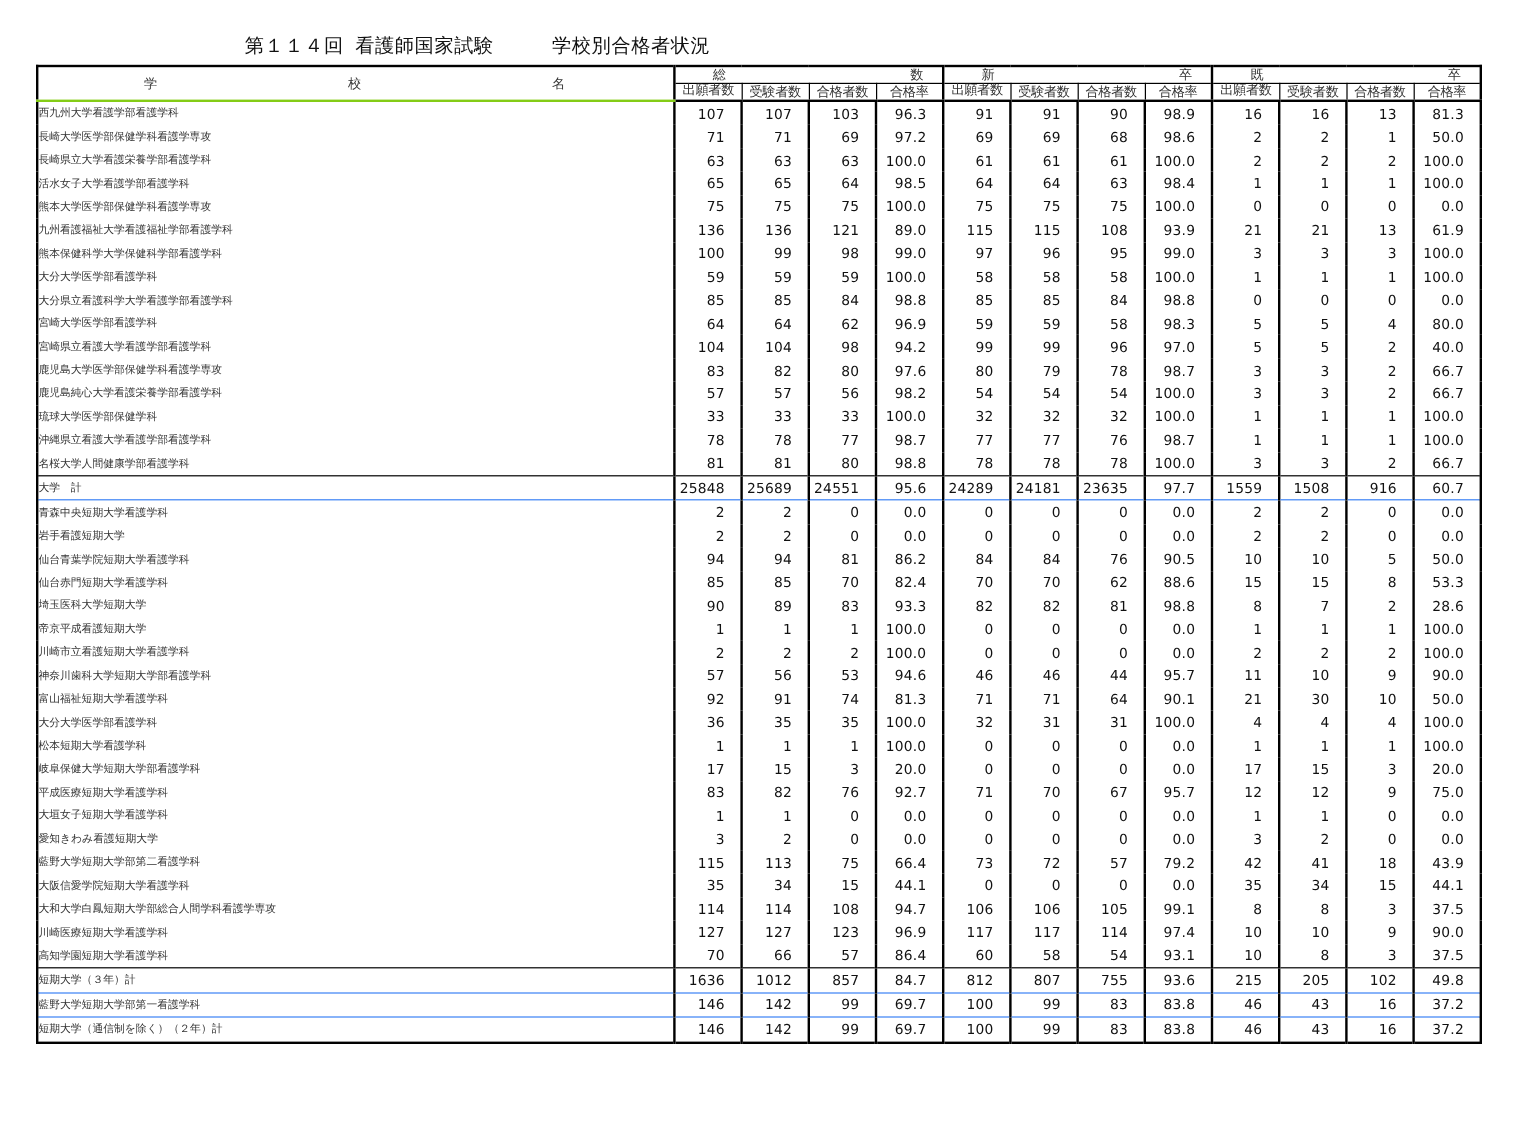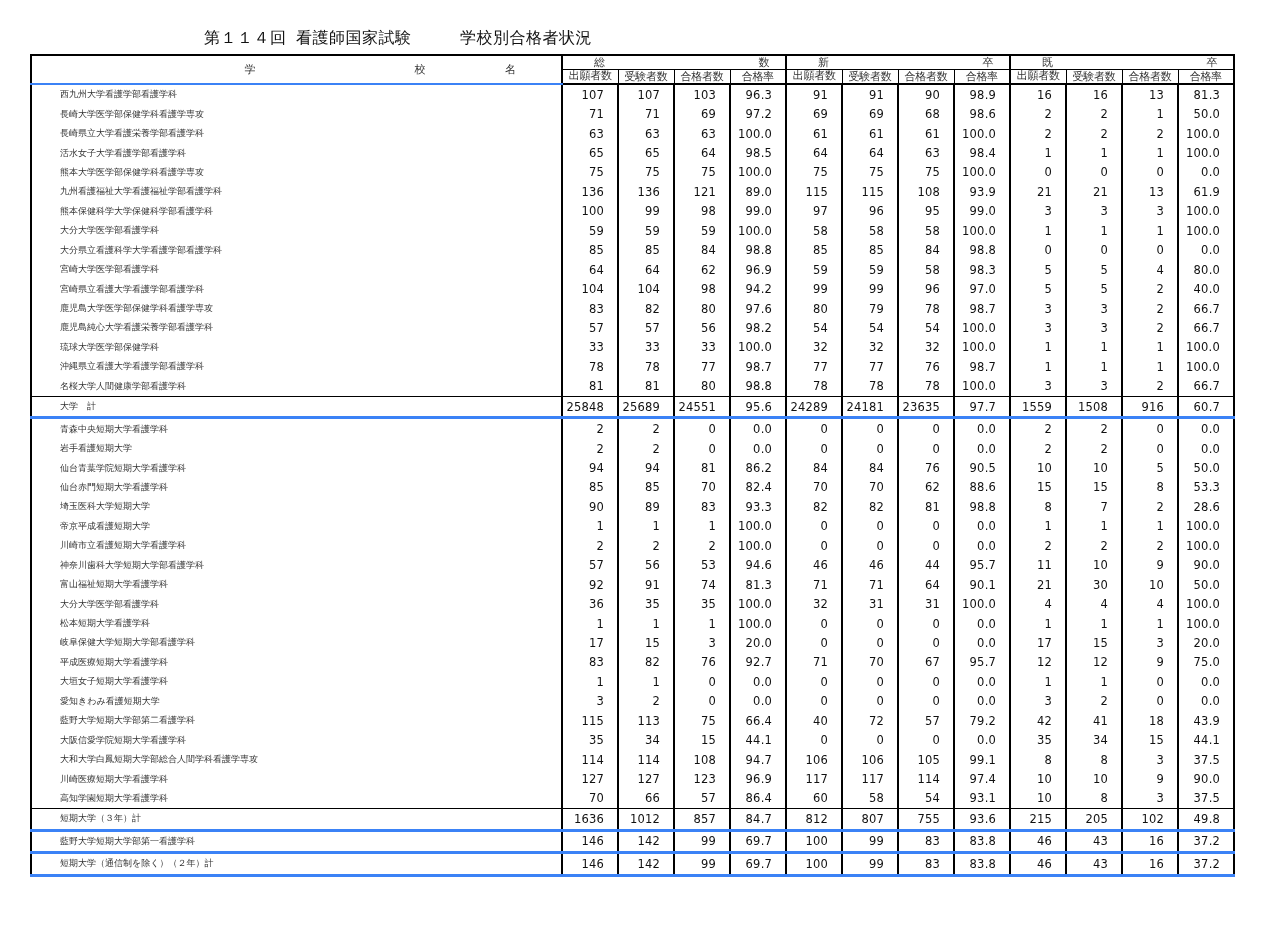--- a/index.html
+++ b/index.html
@@ -9,26 +9,26 @@
   .t-num { width:92px; }
   .t-exam { width:164px; }
   table.results { position:absolute; left:30px; top:54px; width:1203px; border-collapse:collapse; table-layout:fixed; border:2px solid #000; }
   table.results col.name { width:531px; }
   table.results col.n { width:56px; }
   table.results th { font-weight:normal; font-size:11px; color:#333; padding:0; height:13px; line-height:13px; }
   .grp th.g { text-align:center; border-bottom:1px solid #000; border-left:2px solid #000; }
   .grp th.g span { display:inline-block; }
   .sub th { border-left:1px solid #000; border-bottom:2px solid #000; text-align:center; font-size:10.5px; letter-spacing:-0.3px; }
   .sub th.first { border-left:2px solid #000;font-family:Liberation Mono, monospace; }
-  th.namehead { border-bottom:2px solid #3b82f6; text-align:center; font-size:12px; vertical-align:middle;margin-left:31px; }
+  th.namehead { border-bottom:2px solid #84cc16; text-align:left; font-size:12px; vertical-align:middle;margin-left:31px; }
   th.namehead .lbl { display:inline-block; }
   td { height:19.45px; padding:0; font-size:12px; }
-  td.name { font-size:9px; padding-left:28px; color:#333; white-space:nowrap; overflow:hidden; }
+  td.name { font-size:9px; padding-left:0; color:#333; white-space:nowrap; overflow:hidden; }
   td.num { text-align:right; padding-right:13px; font-family:"DejaVu Sans", sans-serif; font-size:11.5px; border-left:2px solid #000; letter-spacing:0.2px; }
-  tr.total td { border-top:1px solid #000; border-bottom:3px solid #3b82f6; }
+  tr.total td { border-top:1px solid #000; border-bottom:1px solid #3b82f6; }
 </style>
 </head>
 <body>
 
 <div class="title-line"><span class="t-num">第１１４回</span><span class="t-exam">看護師国家試験</span><span>学校別合格者状況</span></div>
 
 <table class="results">
   <colgroup>
     <col class="name">
     <col class="n">
@@ -548,21 +548,21 @@
         <td class="num">2</td>
         <td class="num">0</td>
         <td class="num">0.0</td>
       </tr>
       <tr>
         <td class="name">藍野大学短期大学部第二看護学科</td>
         <td class="num">115</td>
         <td class="num">113</td>
         <td class="num">75</td>
         <td class="num">66.4</td>
-        <td class="num">40</td>
+        <td class="num">73</td>
         <td class="num">72</td>
         <td class="num">57</td>
         <td class="num">79.2</td>
         <td class="num">42</td>
         <td class="num">41</td>
         <td class="num">18</td>
         <td class="num">43.9</td>
       </tr>
       <tr>
         <td class="name">大阪信愛学院短期大学看護学科</td>

